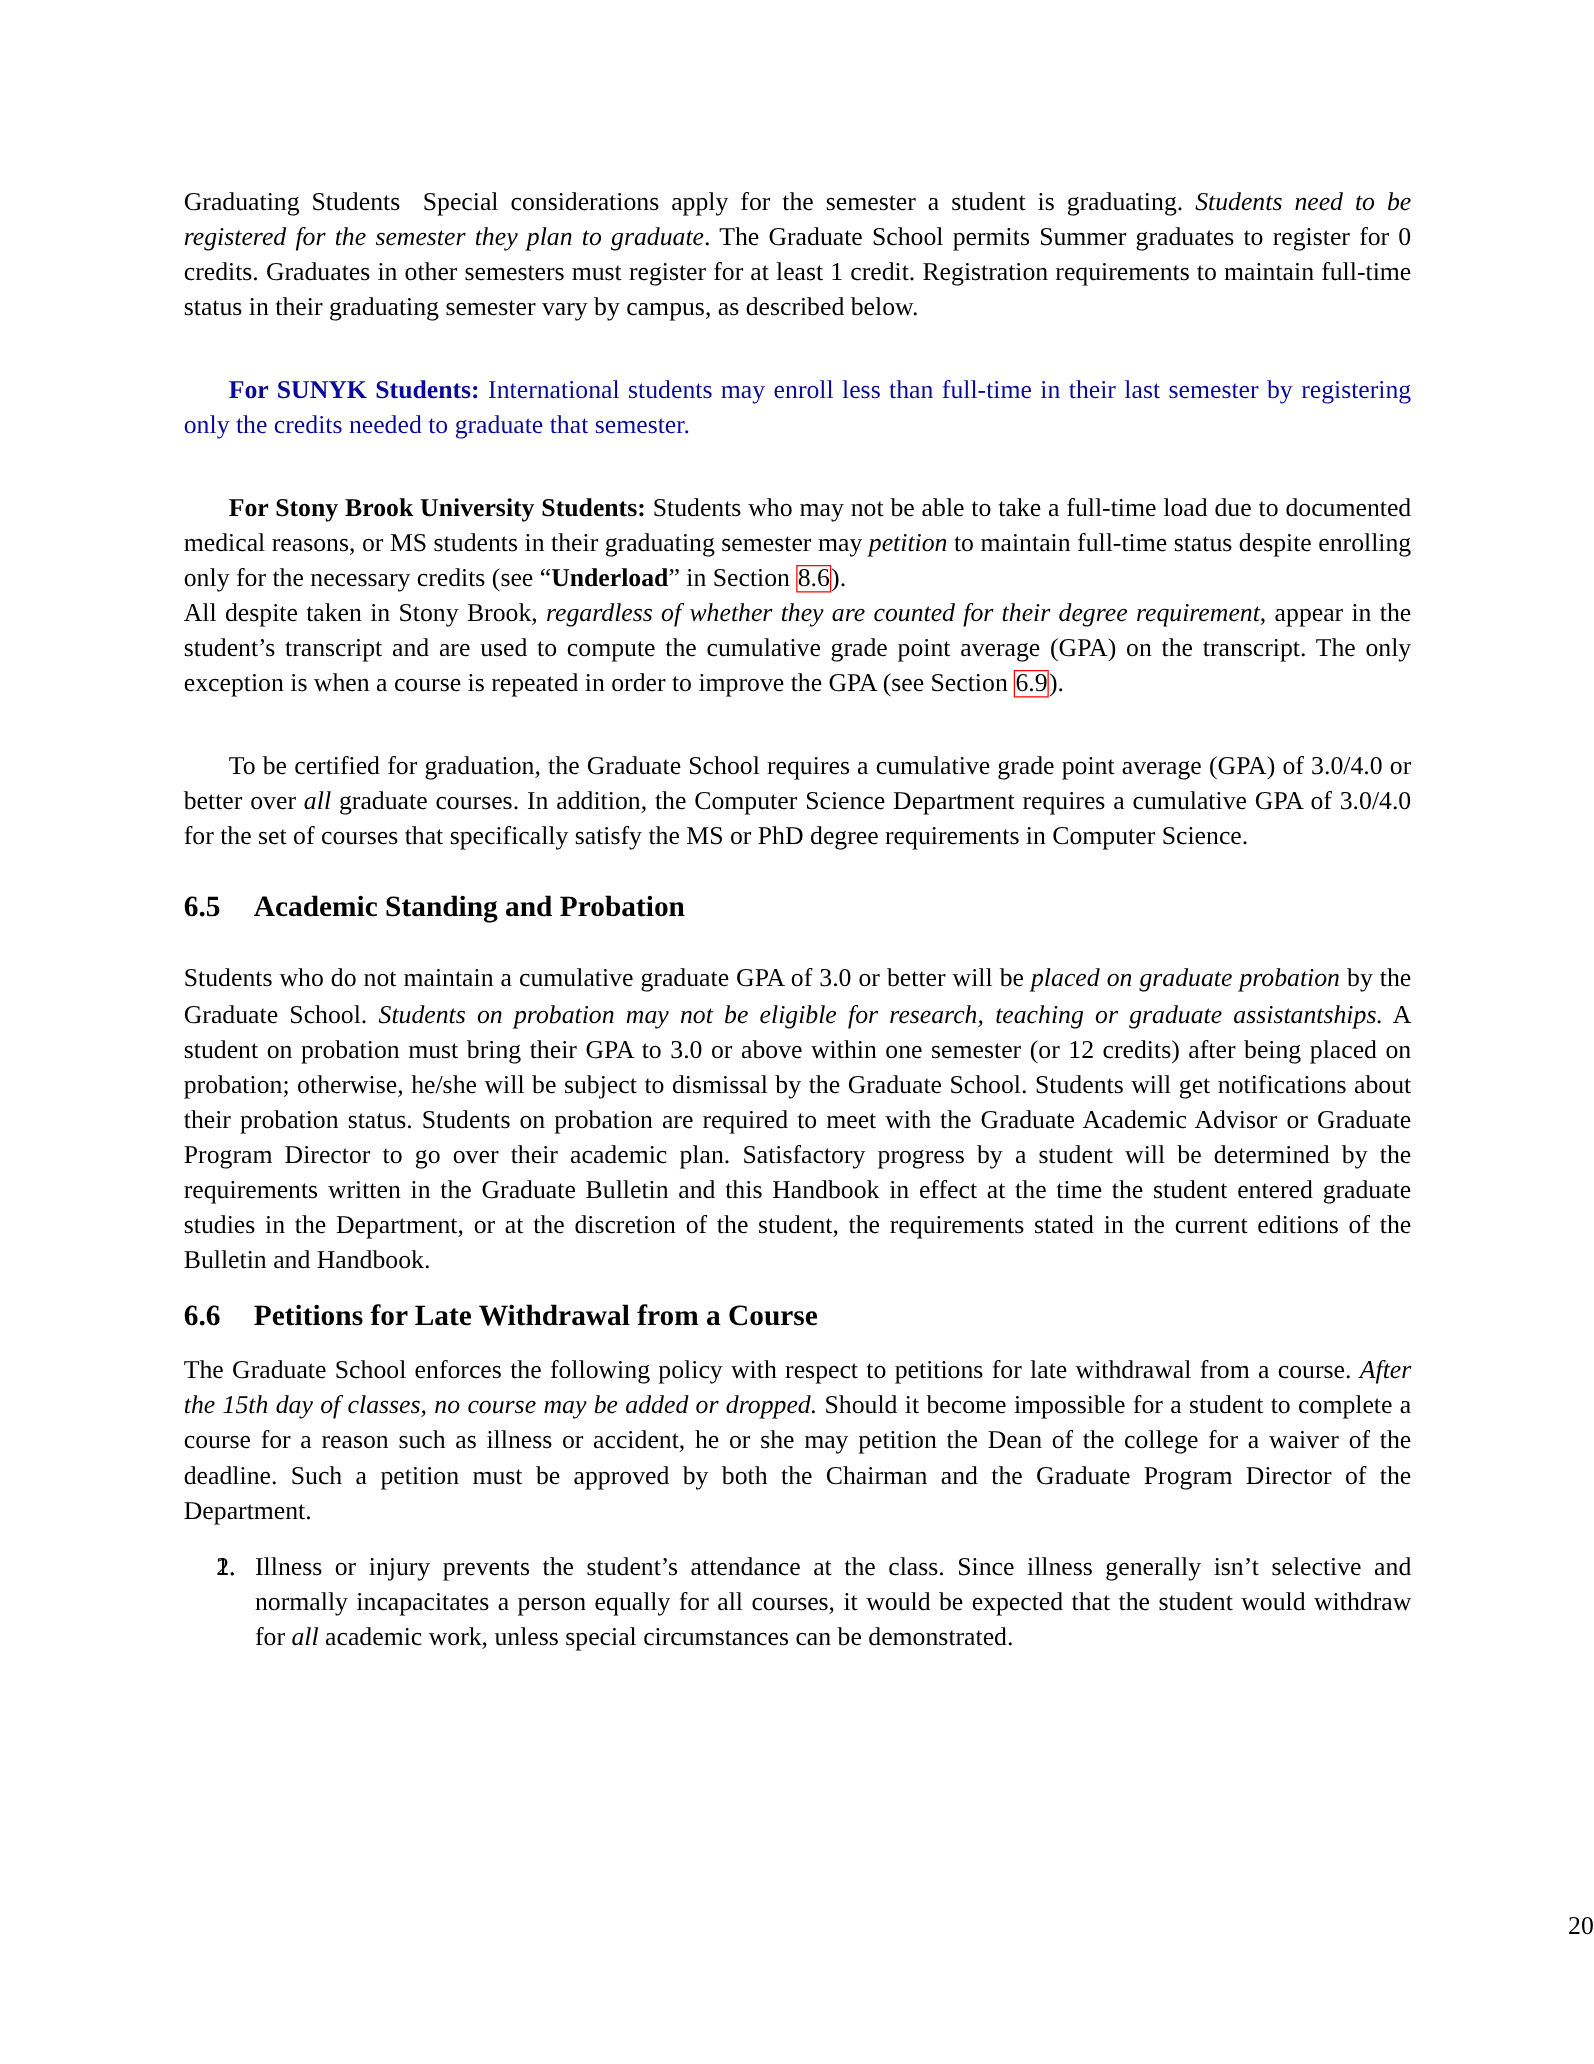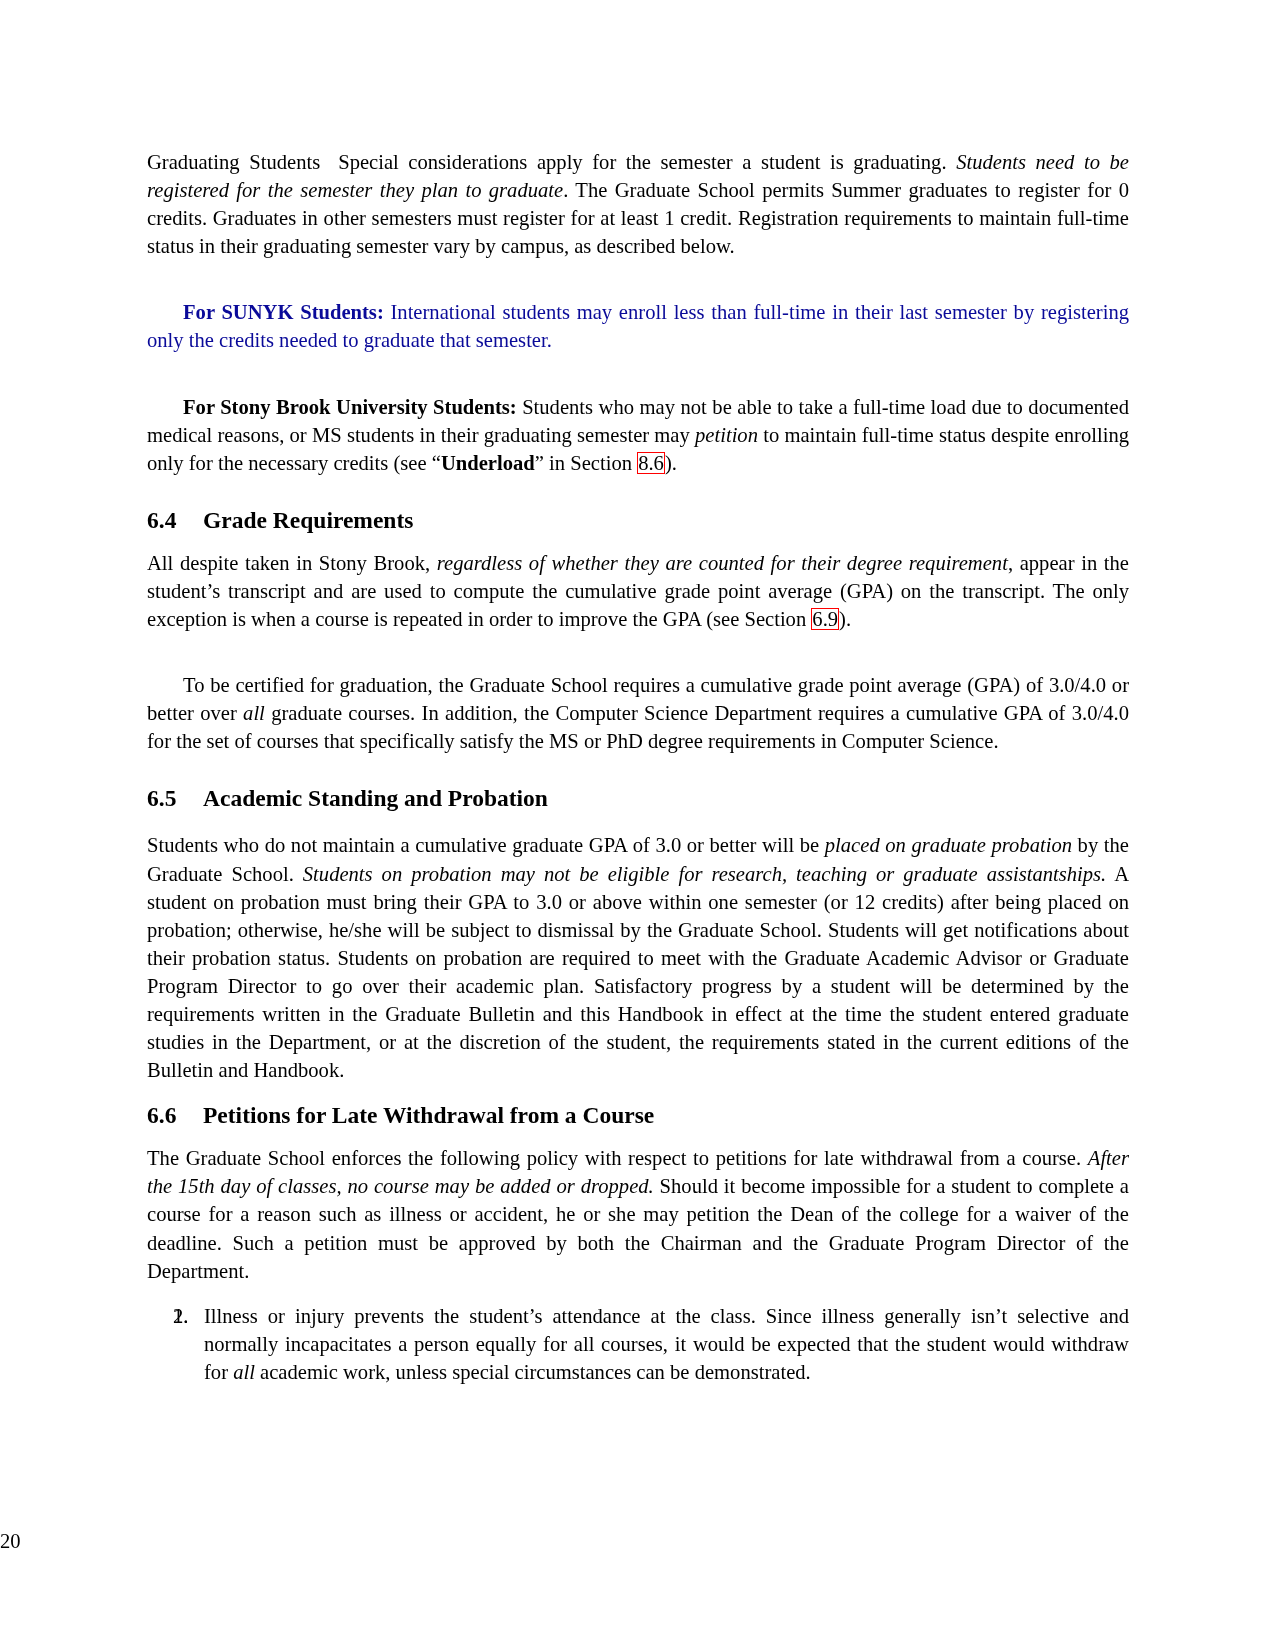--- a/index.html
+++ b/index.html
@@ -19,40 +19,39 @@
   h2 {
     font-size: 23.5px; font-weight: bold; margin: 0; line-height: 30px;
   }
   h2 .num { display: inline-block; width: 56px; }
   .link {
     outline: 1.5px solid #ff0000; outline-offset: -1px; padding: 0 1px; color: inherit;
   }
   ol { margin: 0; padding: 0; list-style: none; }
   ol li { position: relative; padding-left: 57px; font-size: 20.6px; line-height: 28.1px; text-align: justify; }
   ol li .marker { position: absolute; left: 26px; top: 0; }
-  .pagenum { position: absolute; top: 1530px; left: 0; width: 1275px; text-align: left; font-size: 20.6px; }
+  .pagenum { position: absolute; top: 1530px; left: 0; width: 1275px; text-align: right; font-size: 20.6px; }
 </style>
 </head>
 <body>
 
 <div class="page">
 
   <p><span class="runin">Graduating Students</span><span>Special considerations apply for the semester a student is graduating. </span><i>Students need to be registered for the semester they plan to graduate</i><span>. The Graduate School permits Summer graduates to register for 0 credits. Graduates in other semesters must register for at least 1 credit. Registration requirements to maintain full-time status in their graduating semester vary by campus, as described below.</span></p>
 
   <p class="indent blue"><b>For SUNYK Students:</b><span> International students may enroll less than full-time in their last semester by registering only the credits needed to graduate that semester.</span></p>
 
   <p class="indent red"><b>For Stony Brook University Students:</b><span> Students who may not be able to take a full-time load due to documented medical reasons, or MS students in their graduating semester may </span><i>petition</i><span> to maintain full-time status despite enrolling only for the necessary credits (see “</span><b>Underload</b><span>” in Section </span><a class="link">8.6</a><span>).</span></p>
 
-  <h2 style="margin-top:28px;margin-bottom:14px;"><span class="num">6.4</span><span>Grade Requirements</span></h2>
 
   <p><span>All despite taken in Stony Brook, </span><i>regardless of whether they are counted for their degree requirement</i><span>, appear in the student’s transcript and are used to compute the cumulative grade point average (GPA) on the transcript. The only exception is when a course is repeated in order to improve the GPA (see Section </span><a class="link">6.9</a><span>).</span></p>
 
   <p class="indent"><span>To be certified for graduation, the Graduate School requires a cumulative grade point average (GPA) of 3.0/4.0 or better over </span><i>all</i><span> graduate courses.  In addition, the Computer Science Department requires a cumulative GPA of 3.0/4.0 for the set of courses that specifically satisfy the MS or PhD degree requirements in Computer Science.</span></p>
 
-  <h2 style="margin-top:28px;margin-bottom:18px;"><span class="num">6.5</span><span>Academic Standing and Probation</span></h2>
+  <h2 style="margin-top:28px;margin-bottom:28px;"><span class="num">6.5</span><span>Academic Standing and Probation</span></h2>
 
   <p><span>Students who do not maintain a cumulative graduate GPA of 3.0 or better will be </span><i>placed on graduate probation</i><span> by the Graduate School. </span><i>Students on probation may not be eligible for research, teaching or graduate assistantships.</i><span> A student on probation must bring their GPA to 3.0 or above within one semester (or 12 credits) after being placed on probation; otherwise, he/she will be subject to dismissal by the Graduate School. Students will get notifications about their probation status. Students on probation are required to meet with the Graduate Academic Advisor or Graduate Program Director to go over their academic plan. Satisfactory progress by a student will be determined by the requirements written in the Graduate Bulletin and this Handbook in effect at the time the student entered graduate studies in the Department, or at the discretion of the student, the requirements stated in the current editions of the Bulletin and Handbook.</span></p>
 
   <h2 style="margin-top:16px;margin-bottom:14px;"><span class="num">6.6</span><span>Petitions for Late Withdrawal from a Course</span></h2>
 
   <p><span>The Graduate School enforces the following policy with respect to petitions for late withdrawal from a course.  </span><i>After the 15th day of classes, no course may be added or dropped.</i><span>  Should it become impossible for a student to complete a course for a reason such as illness or accident, he or she may petition the Dean of the college for a waiver of the deadline. Such a petition must be approved by both the Chairman and the Graduate Program Director of the Department.</span></p>
 
 
   <ol style="margin-top:16px;">
     <li style="margin-bottom:17px;"><span class="marker">1.</span></li>

